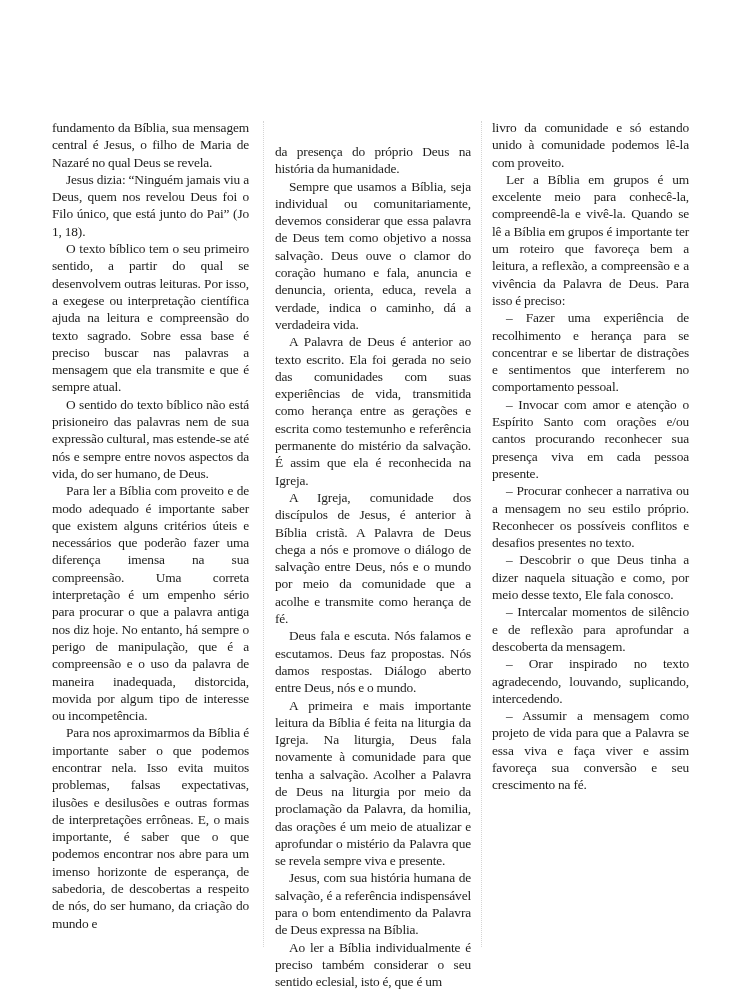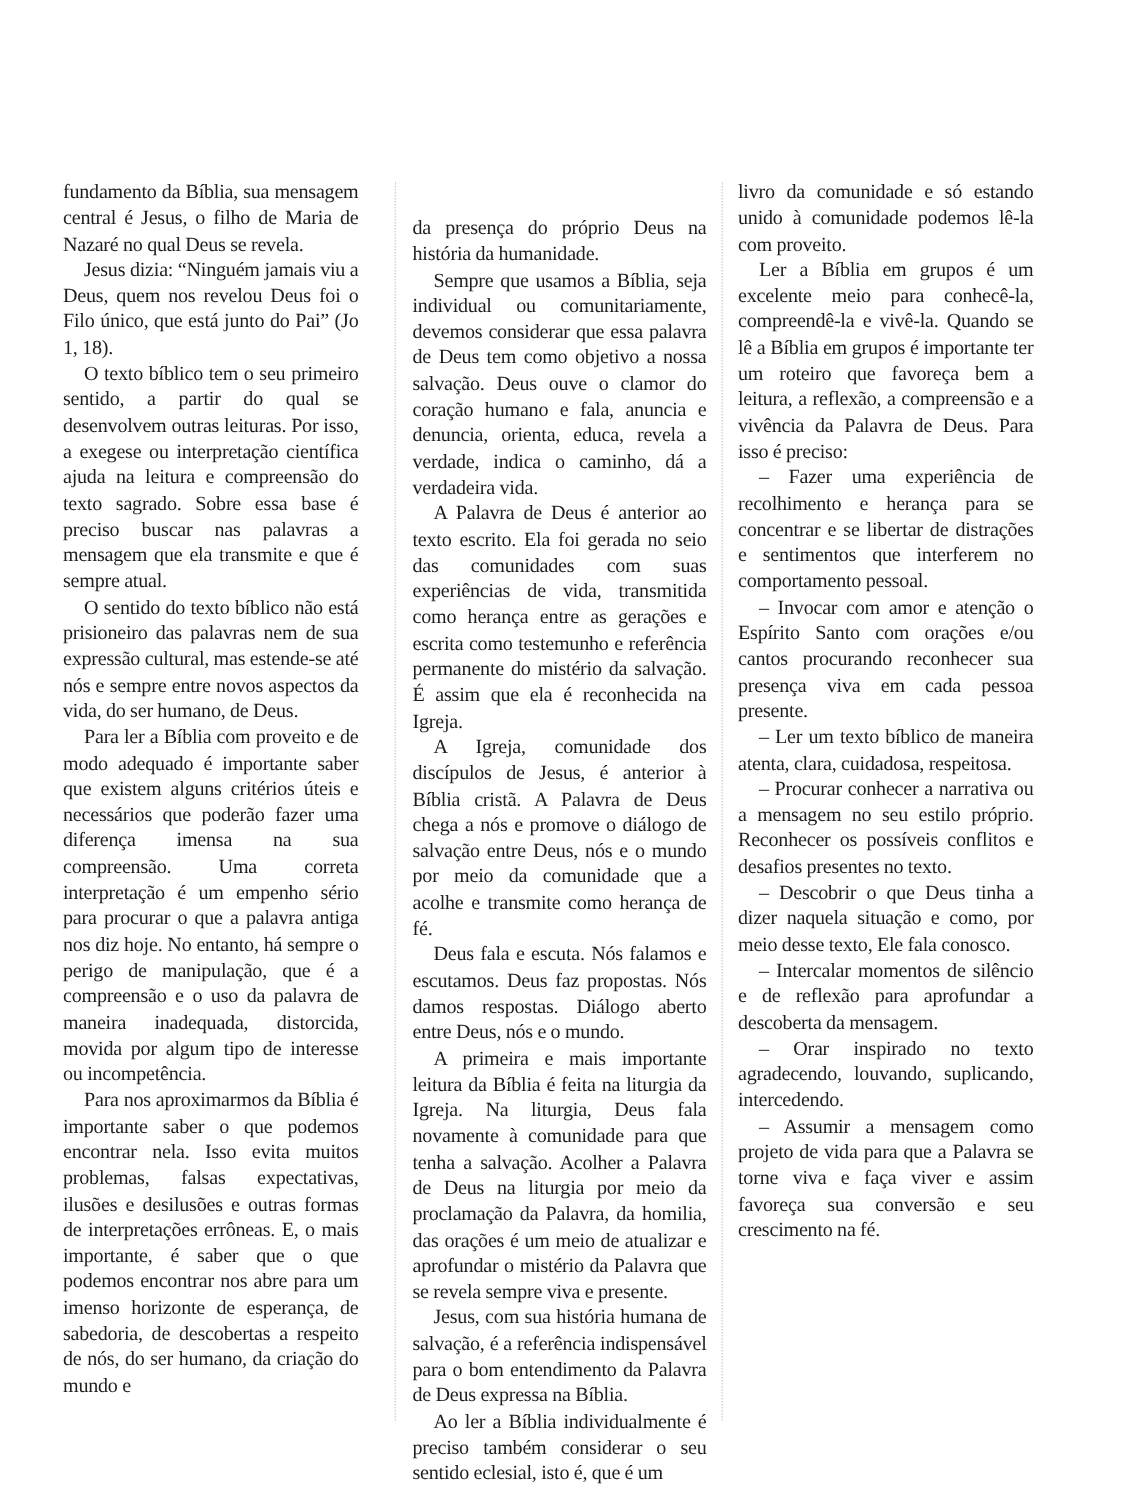--- a/index.html
+++ b/index.html
@@ -21,21 +21,21 @@
     top: 119px;
     text-align: justify;
     font-size: 13.4px;
     line-height: 17.3px;
     letter-spacing: -0.15px;
     word-spacing: -0.2px;
     color: var(--text-color, #1d1d1b);
     hyphens: auto;
     -webkit-hyphens: auto;
   }
-  .column-1 { left: 42px;  width: 197px; }
+  .column-1 { left: 52px;  width: 197px; }
   .column-2 { left: 275px; width: 196px; margin-top: 24px; }
   .column-3 { left: 492px; width: 197px; }
   .para { margin: 0; padding: 0; }
   .para.indent { text-indent: 14px; }
   .col-rule {
     position: absolute;
     top: 121px;
     height: 826px;
     width: 0;
     border-left: 1px dotted var(--rule-color, #d4d4d4);
@@ -72,21 +72,20 @@
         <p class="para indent">Deus fala e escuta. Nós falamos e escutamos. Deus faz propostas. Nós damos respostas. Diálogo aberto entre Deus, nós e o mundo.</p>
         <p class="para indent">A primeira e mais importante leitura da Bíblia é feita na liturgia da Igreja. Na liturgia, Deus fala novamente à comunidade para que tenha a salvação. Acolher a Palavra de Deus na liturgia por meio da proclamação da Palavra, da homilia, das orações é um meio de atualizar e aprofundar o mistério da Palavra que se revela sempre viva e presente.</p>
         <p class="para indent">Jesus, com sua história humana de salvação, é a referência indispensável para o bom entendimento da Palavra de Deus expressa na Bíblia.</p>
         <p class="para indent">Ao ler a Bíblia individualmente é preciso também considerar o seu sentido eclesial, isto é, que é um</p>
       </div>
     <div class="column column-3">
         <p class="para">livro da comunidade e só estando unido à comunidade podemos lê-la com proveito.</p>
         <p class="para indent">Ler a Bíblia em grupos é um excelente meio para conhecê-la, compreendê-la e vivê-la. Quando se lê a Bíblia em grupos é importante ter um roteiro que favoreça bem a leitura, a reflexão, a compreensão e a vivência da Palavra de Deus. Para isso é preciso:</p>
         <p class="para indent">– Fazer uma experiência de recolhimento e herança para se concentrar e se libertar de distrações e sentimentos que interferem no comportamento pessoal.</p>
         <p class="para indent">– Invocar com amor e atenção o Espírito Santo com orações e/ou cantos procurando reconhecer sua presença viva em cada pessoa presente.</p>
-        <p class="para indent">– Ler um texto bíblico de maneira atenta, clara, cuidadosa, respeitosa.</p>
         <p class="para indent">– Procurar conhecer a narrativa ou a mensagem no seu estilo próprio. Reconhecer os possíveis conflitos e desafios presentes no texto.</p>
         <p class="para indent">– Descobrir o que Deus tinha a dizer naquela situação e como, por meio desse texto, Ele fala conosco.</p>
         <p class="para indent">– Intercalar momentos de silêncio e de reflexão para aprofundar a descoberta da mensagem.</p>
         <p class="para indent">– Orar inspirado no texto agradecendo, louvando, suplicando, intercedendo.</p>
-        <p class="para indent">– Assumir a mensagem como projeto de vida para que a Palavra se torne viva e faça viver e assim favoreça sua conversão e seu crescimento na fé.</p>
+        <p class="para indent">– Assumir a mensagem como projeto de vida para que a Palavra se essa viva e faça viver e assim favoreça sua conversão e seu crescimento na fé.</p>
       </div>
   </div>
 </div>
 
 </body></html>

